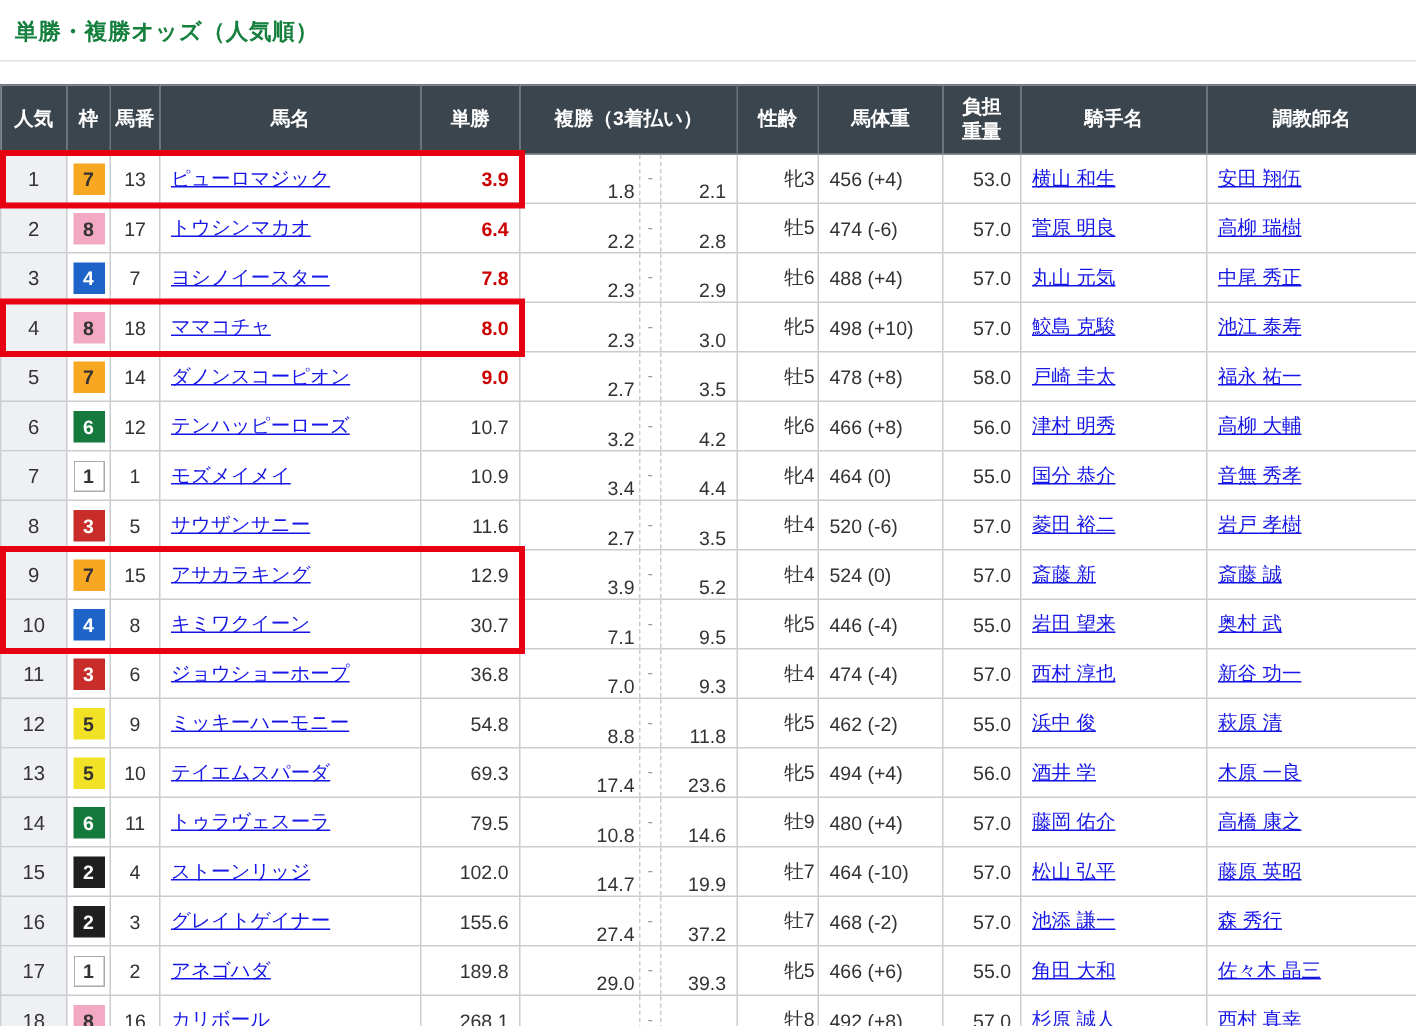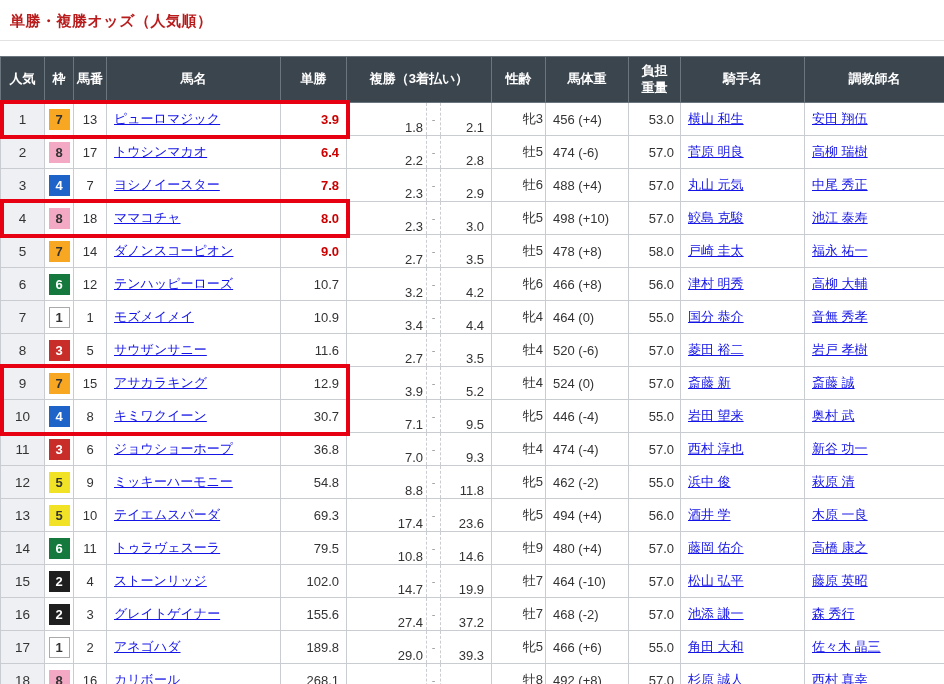--- a/index.html
+++ b/index.html
@@ -7,21 +7,21 @@
     --hot:#cc0000;
     --link:#1515e6;
     --header-bg:#3b454e;
   }
   html,body{margin:0;padding:0;background:#fff;}
   .stage{
     position:relative;width:944px;height:684px;background:#fff;overflow:hidden;
     font-family:"Liberation Sans","DejaVu Sans",sans-serif;color:#333;
   }
   .page-header{padding:12px 10px 9px 10px;}
-  .title{margin:0;font-size:15px;font-weight:bold;color:#b91c1c;letter-spacing:.5px;}
+  .title{margin:0;font-size:15px;font-weight:bold;color:#15803d;letter-spacing:.5px;}
   .divider{height:1px;background:#e2e2e2;width:944px;}
   #table-wrap{position:relative;margin-top:15px;}
   table.odds{
     border-collapse:collapse;table-layout:fixed;width:944px;
     font-size:13px;color:#333;border:1px solid #b9bec3;
   }
   th{
     background:var(--header-bg);color:#fff;font-weight:bold;font-size:13px;
     border:1px solid #6b757e;height:43px;padding:1px 2px;text-align:center;
     vertical-align:middle;line-height:1.3;

